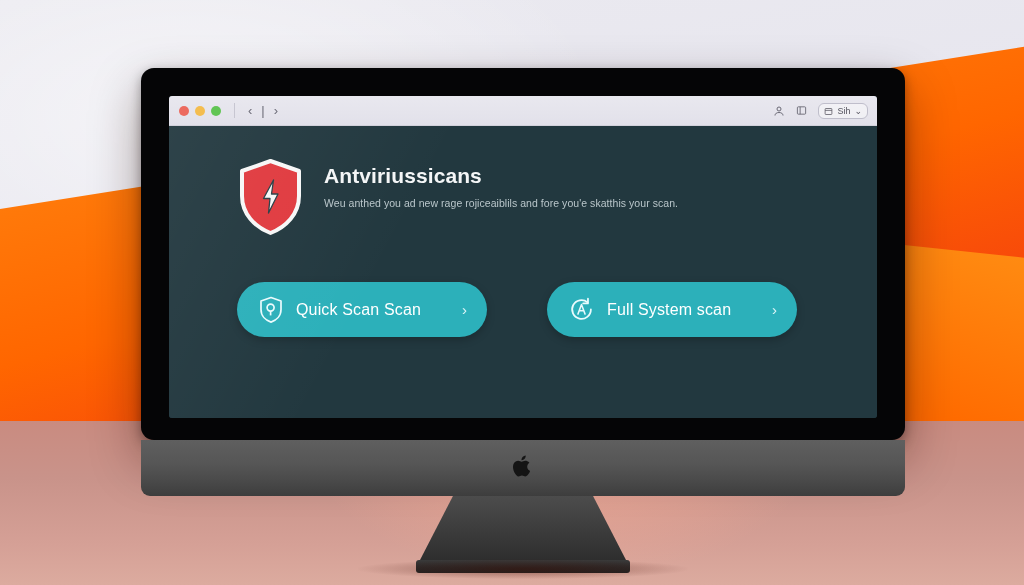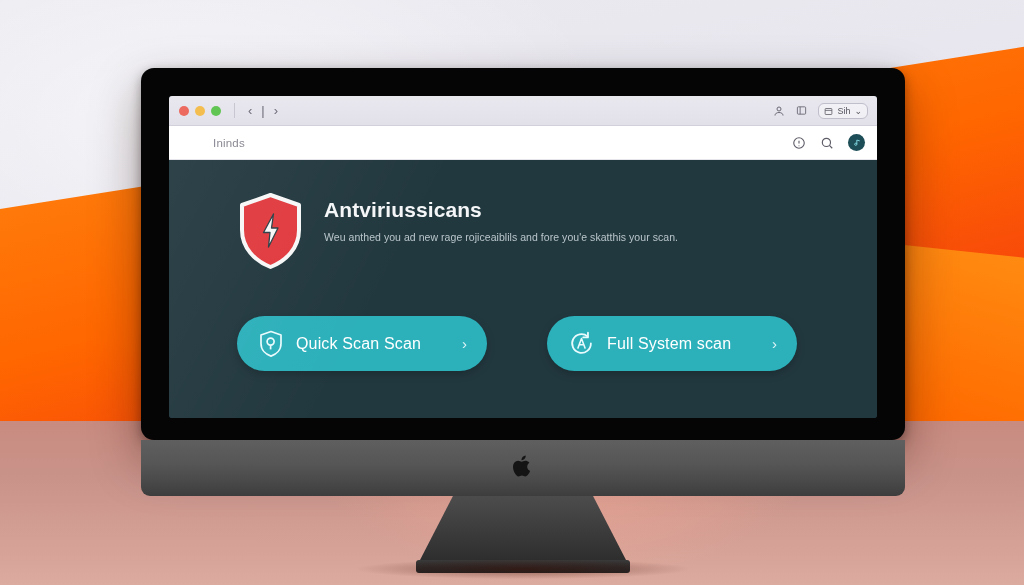--- a/index.html
+++ b/index.html
@@ -238,45 +238,20 @@
             <svg width="9" height="9" viewBox="0 0 24 24" fill="none" stroke="currentColor" stroke-width="2">
               <rect x="3" y="4" width="18" height="16" rx="2"></rect>
                 <line x1="3" y1="9" x2="21" y2="9"></line>
             </svg>
             <span>Sih</span>
             <span>⌄</span>
           </span>
         </div>
       </div>
 
-      <div class="tabstrip">
-        <span class="tab-label">Ininds</span>
-        <span class="tab-spacer"></span>
-        <span class="tabstrip-icons">
-          <span class="ic">
-            <svg width="14" height="14" viewBox="0 0 24 24" fill="none" stroke="currentColor" stroke-width="1.9">
-              <circle cx="12" cy="12" r="9"></circle>
-                <line x1="12" y1="8" x2="12" y2="13"></line>
-                <circle cx="12" cy="16.6" r=".9" fill="currentColor" stroke="none"></circle>
-            </svg>
-          </span>
-          <span class="ic">
-            <svg width="14" height="14" viewBox="0 0 24 24" fill="none" stroke="currentColor" stroke-width="2">
-              <circle cx="11" cy="11" r="7"></circle>
-                <line x1="16.2" y1="16.2" x2="21" y2="21"></line>
-            </svg>
-          </span>
-          <span class="avatar-dot">
-            <svg width="10" height="10" viewBox="0 0 24 24" fill="none" stroke="currentColor" stroke-width="2.4">
-              <circle cx="9" cy="15" r="2.6"></circle>
-                <path d="M11.6 15V5l7 2"></path>
-            </svg>
-          </span>
-        </span>
-      </div>
 
       <div class="page">
 
         <div class="hero">
           <div class="shield-wrap">
             <svg width="67" height="78" viewBox="0 0 67 78">
               <path d="M33.5 3 L62 13 V38 C62 56 49 69 33.5 75 C18 69 5 56 5 38 V13 Z" fill="#e03a3f" stroke="#f7f7f7" stroke-width="4" stroke-linejoin="round"></path>
               <path d="M36.5 22 L26.5 40.5 H33 L31.5 55 L41 36 H34.5 Z" fill="#f6f7f7" stroke="#2a3f46" stroke-width="1.3" stroke-linejoin="round"></path>
             </svg>
           </div>

